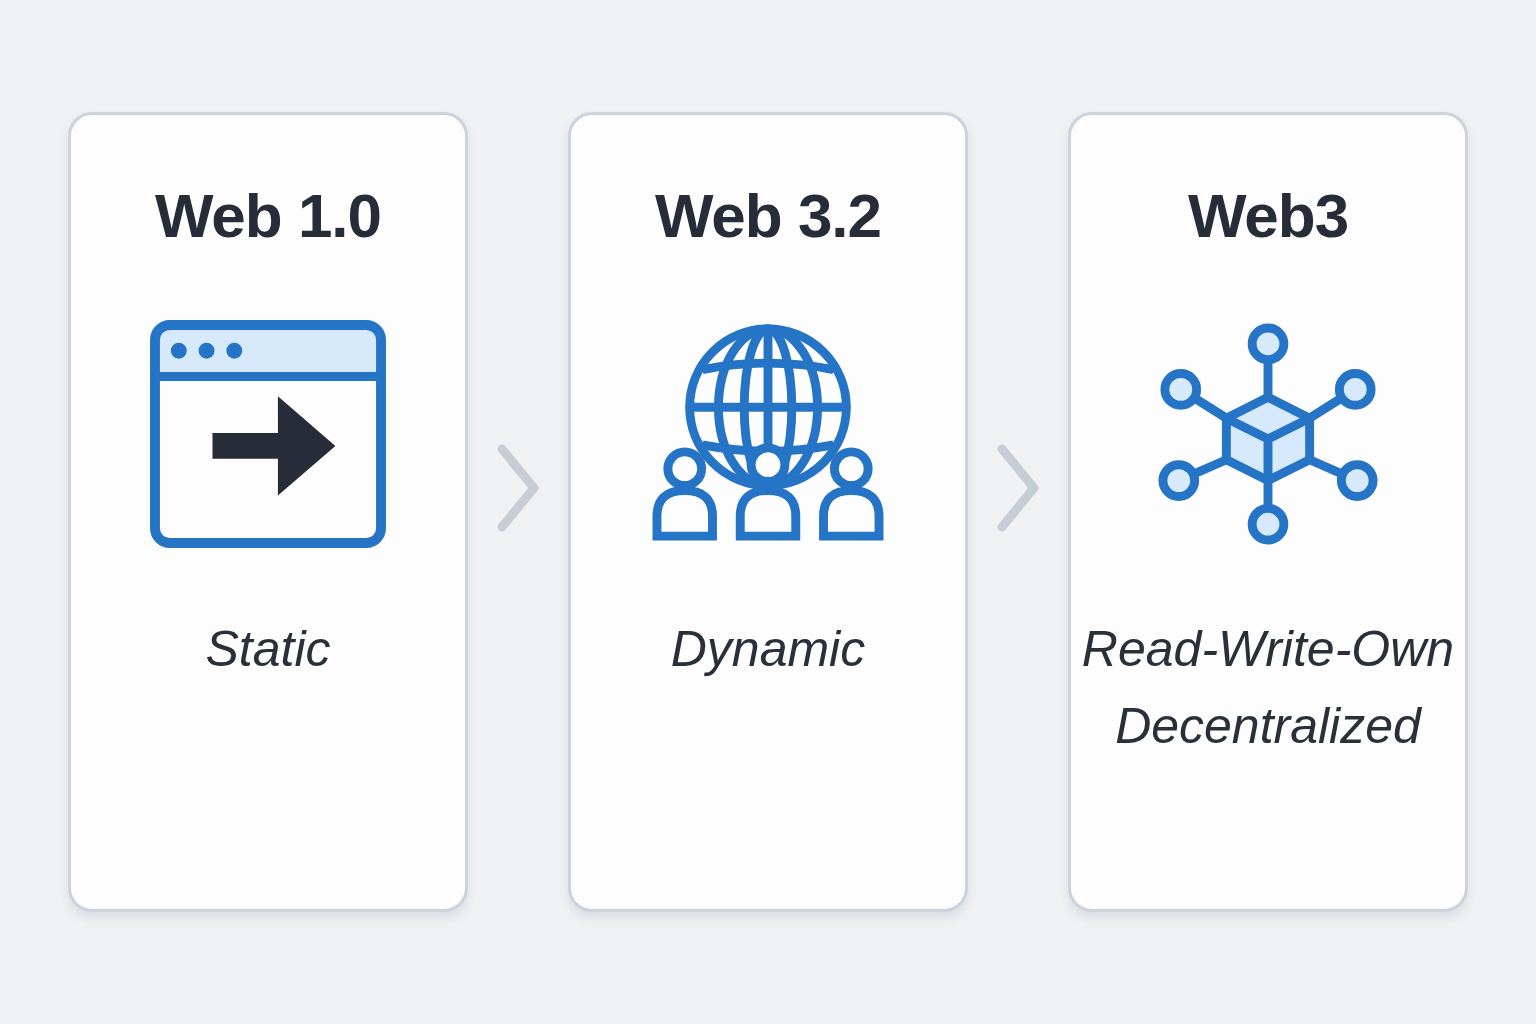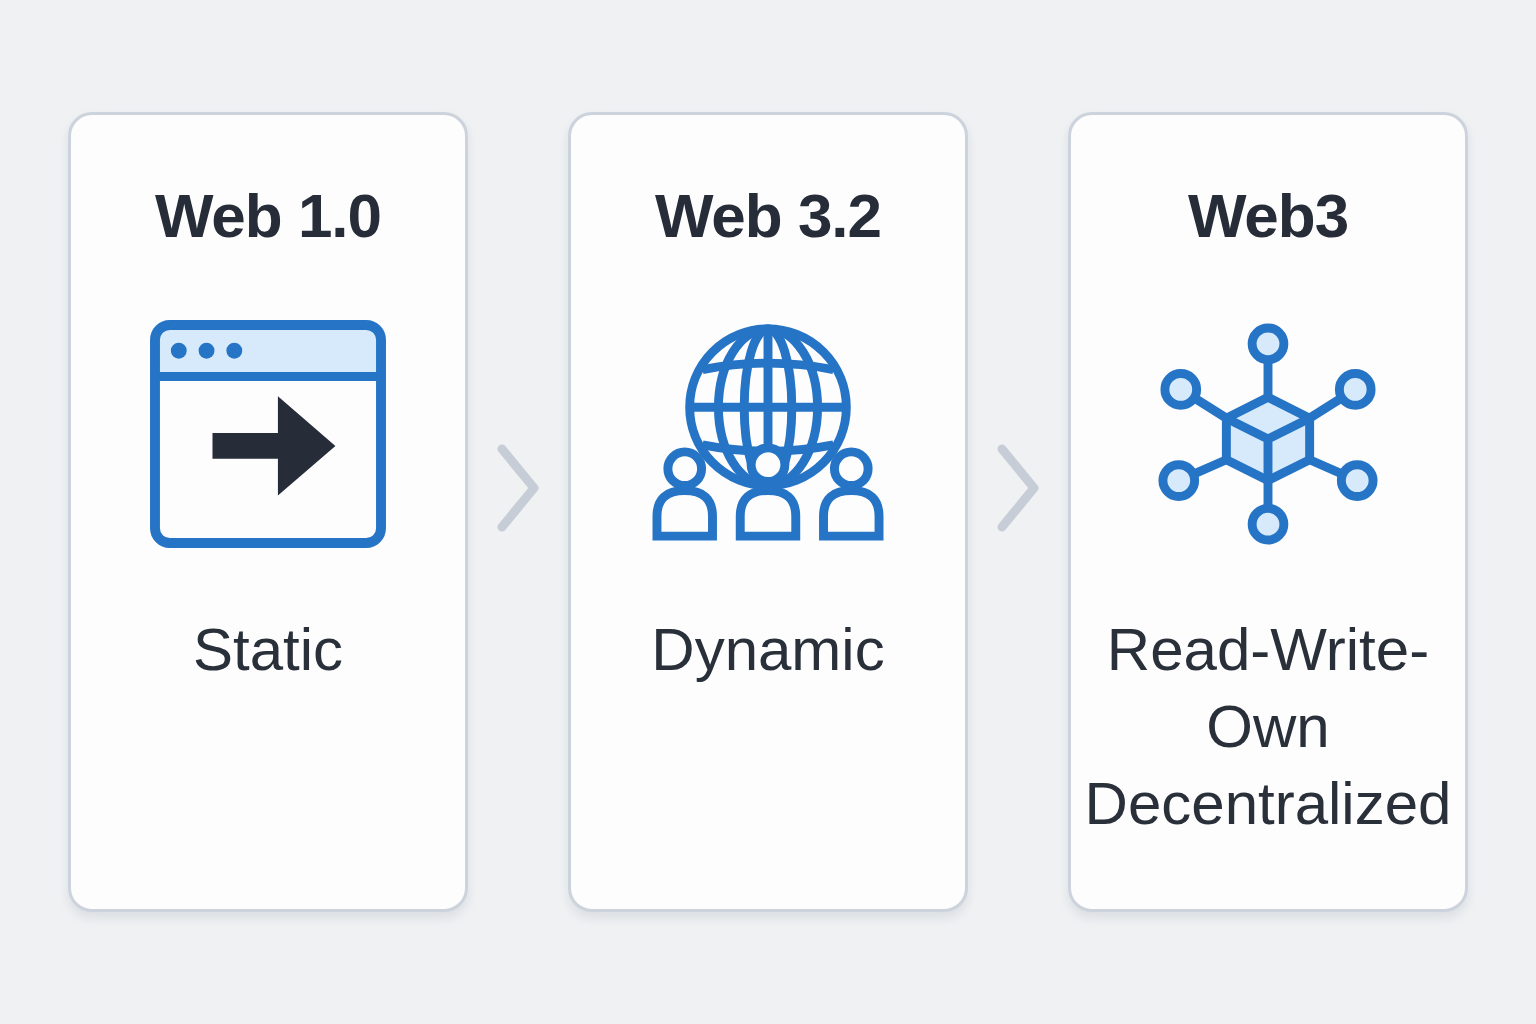--- a/index.html
+++ b/index.html
@@ -39,24 +39,25 @@
     line-height:1;
   }
   .icon-box{
     margin-top:72px;
     width:240px;height:230px;
     display:flex;align-items:center;justify-content:center;
   }
   .card-desc{
     margin-top:62px;
     text-align:center;
-    font-size:60px;
+    font-size:50px;
     color:var(--bodytext);
     line-height:77px;
     font-weight:400;
+    font-style:italic;
   }
   .gap{
     width:100px;
     display:flex;align-items:center;justify-content:center;
     align-self:center;
     margin-top:-48px;
   }
   
   .sb{stroke:var(--blue);}
   .f-blue{fill:var(--blue);}

